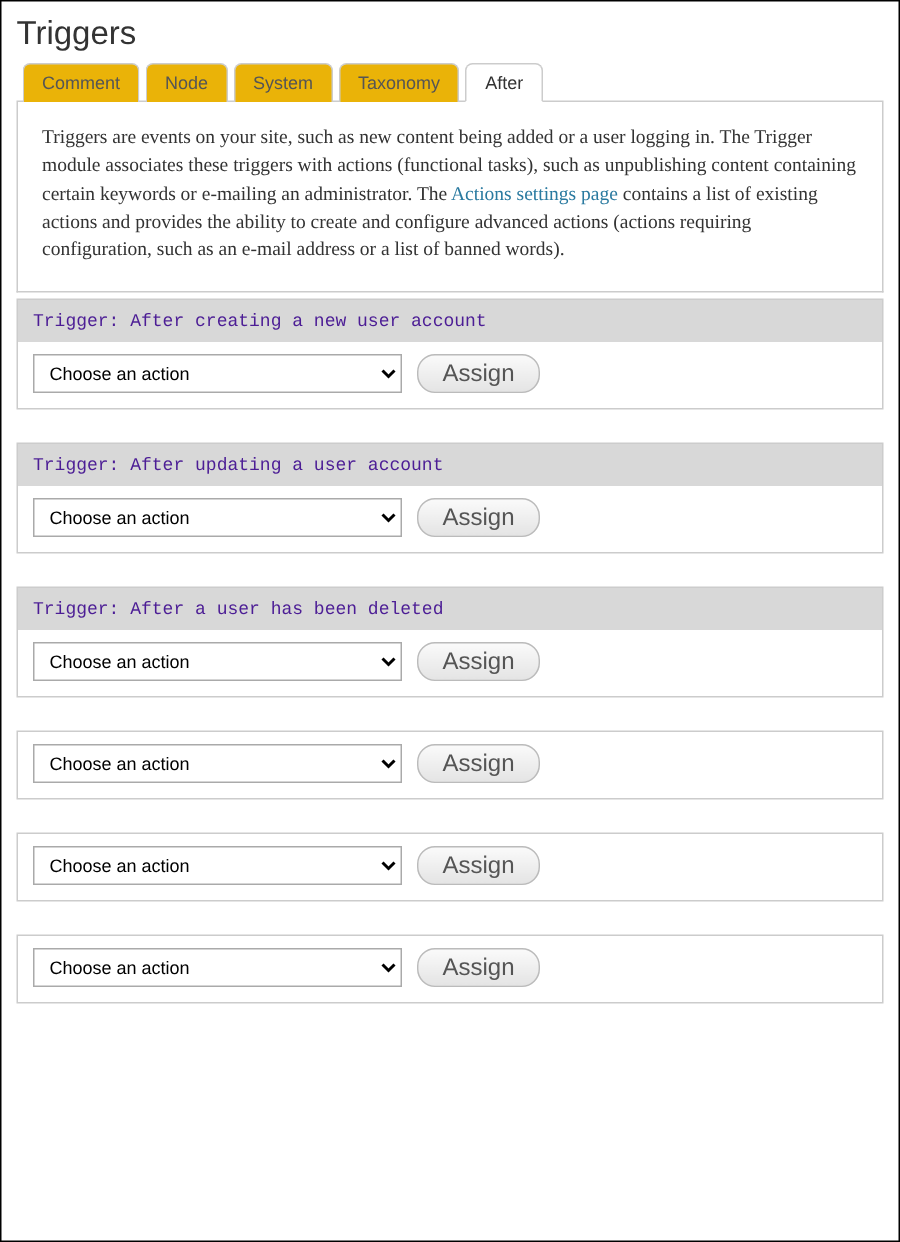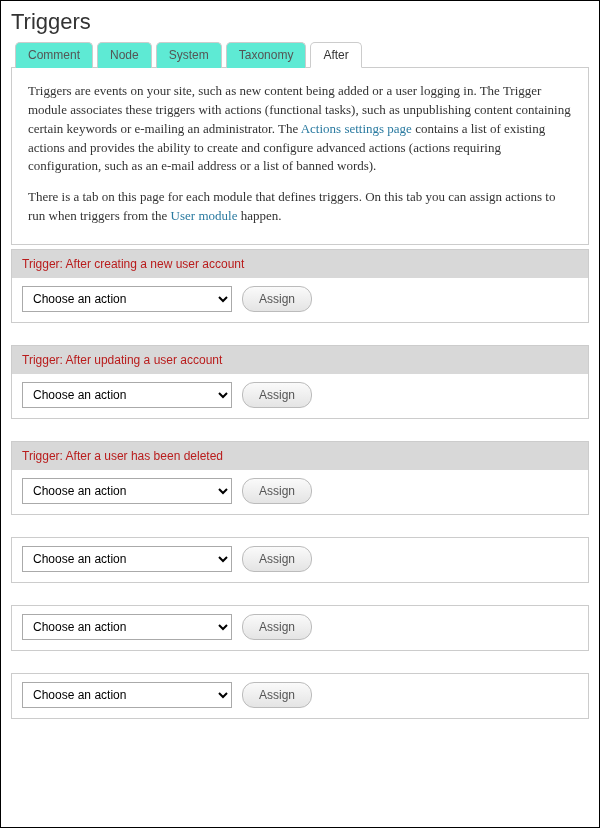--- a/index.html
+++ b/index.html
@@ -26,21 +26,21 @@
     gap: 4px;
     border-bottom: 1px solid #ccc;
     margin-bottom: 0;
     padding-left: 4px;
   }
   .tab {
     padding: 5px 12px;
     font-family: Arial, sans-serif;
     font-size: 12px;
     color: #555;
-    background: #5eead4;
+    background: #eab308;
     border: 1px solid #ccc;
     border-bottom: none;
     border-radius: 5px 5px 0 0;
     cursor: pointer;
     position: relative;
     top: 1px;
   }
   .tab.active {
     background: #fff;
     color: #333;
@@ -61,42 +61,42 @@
   .info-box p:last-child { margin-bottom: 0; }
   .info-box a { color: #2a7aa0; text-decoration: none; cursor: pointer; }
   .trigger-block {
     border: 1px solid #ccc;
     margin-bottom: 22px;
     background: #fff;
   }
   .trigger-header {
     background: #d8d8d8;
     padding: 7px 10px;
-    font-family: Liberation Sans, sans-serif;
+    font-family: Liberation Mono, monospace;
     font-size: 12px;
-    color: #b91c1c;
+    color: #4c1d95;
   }
   .trigger-body {
     padding: 8px 10px 10px;
     display: flex;
     align-items: center;
     gap: 10px;
   }
   .action-select {
     font-family: Arial, sans-serif;
     font-size: 12px;
     padding: 4px 6px;
-    width: 210px;
+    width: 246px;
     border: 1px solid #aaa;
     background: #fff;
     height: 26px;
   }
   .assign-btn {
     font-family: Arial, sans-serif;
-    font-size: 12px;
+    font-size: 16px;
     color: #555;
     padding: 4px 16px;
     border: 1px solid #bbb;
     border-radius: 12px;
     background: linear-gradient(#fafafa, #e4e4e4);
     cursor: pointer;
     height: 26px;
   }
 </style>
 </head>
@@ -108,23 +108,20 @@
     <div class="tab">Comment</div>
     <div class="tab">Node</div>
     <div class="tab">System</div>
     <div class="tab">Taxonomy</div>
     <div class="tab active">After</div>
   </div>
 
 <div class="info-box">
   <p>
     <span>Triggers are events on your site, such as new content being added or a user logging in. The Trigger module associates these triggers with actions (functional tasks), such as unpublishing content containing certain keywords or e-mailing an administrator. The </span><a>Actions settings page</a><span> contains a list of existing actions and provides the ability to create and configure advanced actions (actions requiring configuration, such as an e-mail address or a list of banned words).</span>
-  </p>
-  <p>
-    <span>There is a tab on this page for each module that defines triggers. On this tab you can assign actions to run when triggers from the </span><a>User module</a><span> happen.</span>
   </p>
 </div>
 
 <div id="triggers-container">
     <div class="trigger-block">
       <div class="trigger-header">Trigger: After creating a new user account</div>
       <div class="trigger-body">
         <select class="action-select"><option>Choose an action</option></select>
         <button class="assign-btn">Assign</button>
       </div>

